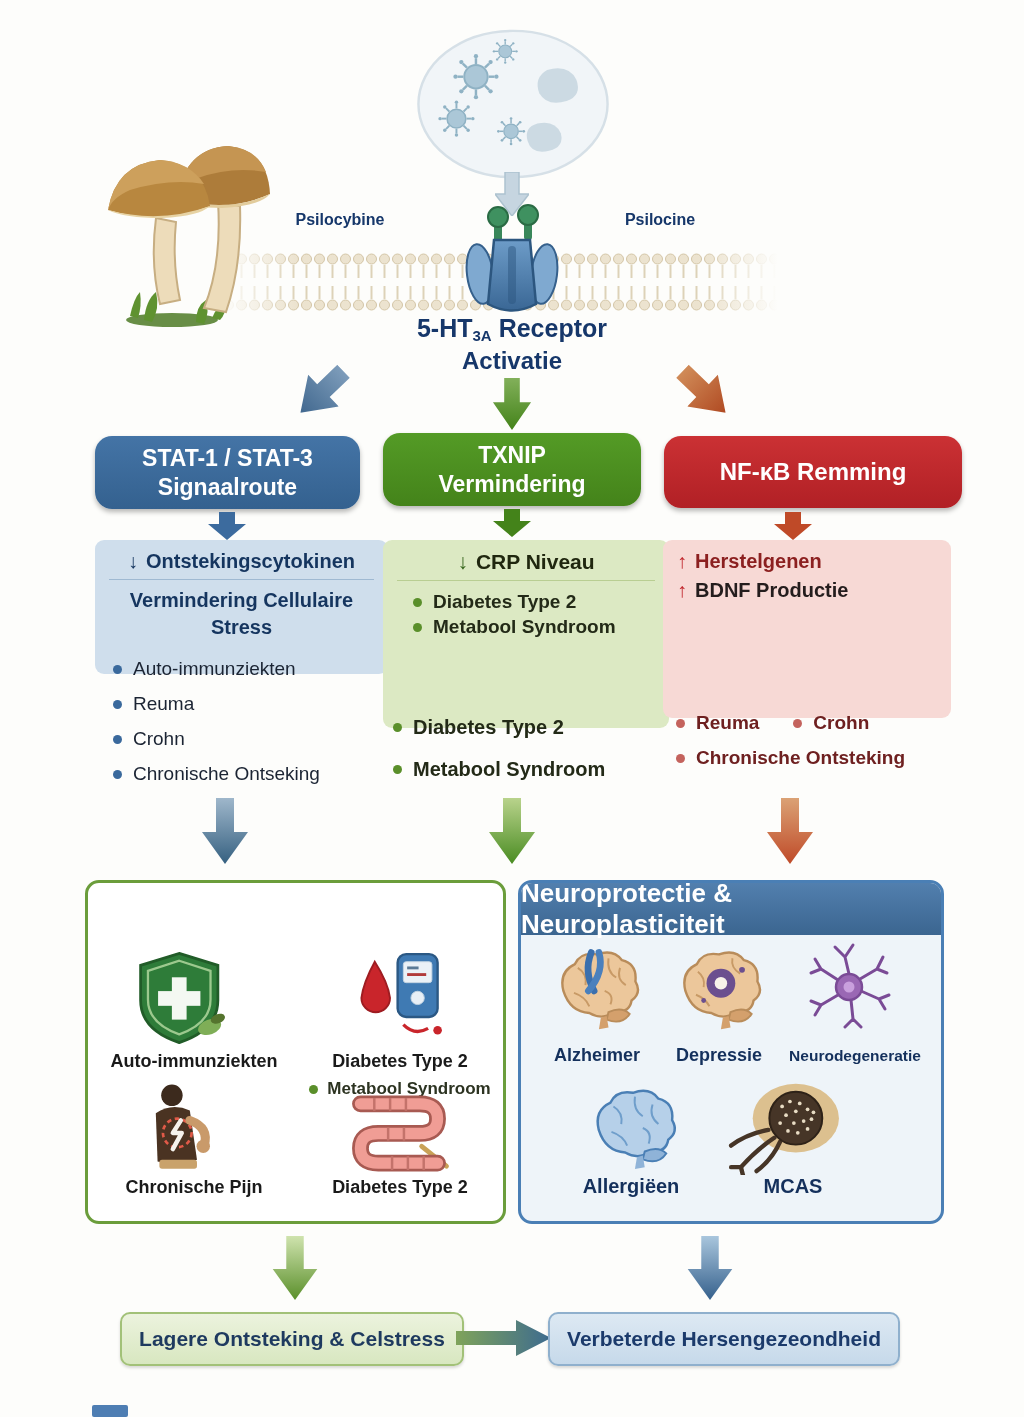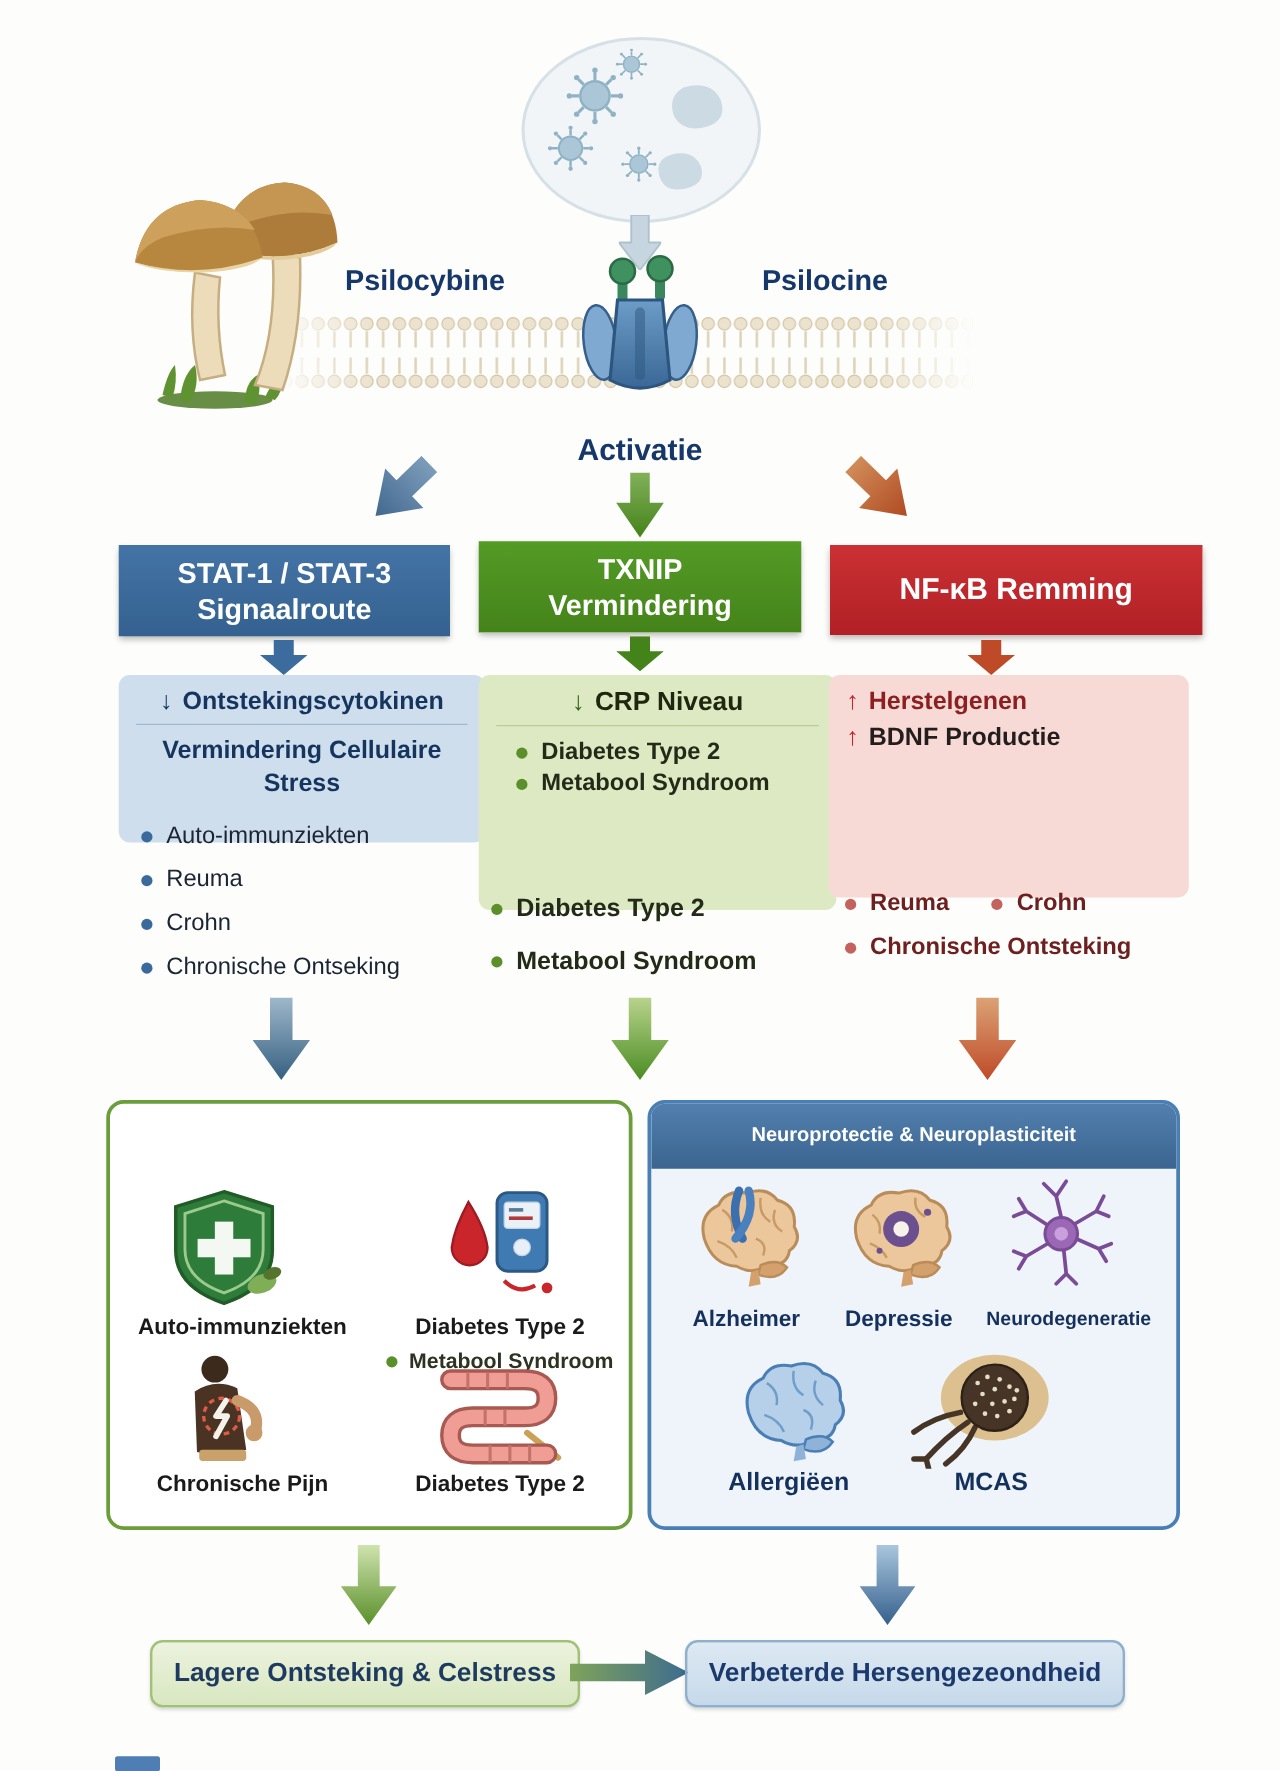--- a/index.html
+++ b/index.html
@@ -1,27 +1,27 @@
 <!DOCTYPE html>
 <html><head>
 <meta charset="utf-8">
 <style>
   html,body{margin:0;padding:0}
   body{background:#ffffff;font-family:"Liberation Sans",sans-serif}
   #canvas{position:relative;width:1024px;height:1417px;background:#fdfdfb;overflow:hidden}
   .abs{position:absolute}
   .b{font-weight:bold}
   .ctr{text-align:center}
-  .top-label{font-size:23px;font-weight:bold;color:#16376a}
+  .top-label{font-size:16px;font-weight:bold;color:#16376a}
   .receptor-title{font-size:25px;font-weight:bold;color:#16376a;text-align:center}
   .receptor-title sub{font-size:15px;vertical-align:-4px}
   .receptor-sub{font-size:24px;font-weight:bold;color:#16376a;text-align:center}
 
   .hdr-box{position:absolute;display:flex;flex-direction:column;justify-content:center;align-items:center;
-    color:#fff;font-weight:bold;border-radius:0;text-align:center;line-height:1.22;
+    color:#fff;font-weight:bold;border-radius:17px;text-align:center;line-height:1.22;
     box-shadow:0 3px 5px rgba(0,0,0,.28)}
   .hdr-blue{background:linear-gradient(180deg,#4474a6,#34618f);font-size:23px}
   .hdr-green{background:linear-gradient(180deg,#549b26,#44831a);font-size:23px}
   .hdr-red{background:linear-gradient(180deg,#cb3134,#b12025);font-size:24px}
 
   .panel{position:absolute;border-radius:9px;padding:10px 14px}
   .blue-panel{background:#cfdeec}
   .green-panel{background:#dce9c3}
   .pink-panel{background:#f7d9d5}
   .prow{display:flex;align-items:center;justify-content:center;gap:8px;font-weight:bold}
@@ -40,21 +40,21 @@
   .bitem{display:flex;align-items:center;gap:11px;margin-bottom:13px}
   .blist-blue .bitem span.txt{color:#1b2433;font-size:19px}
   .blist-green .bitem span.txt{color:#232a17;font-size:20px;font-weight:bold}
   .blist-red .bitem span.txt{color:#6e2020;font-size:19px;font-weight:bold}
 
   .outcome{position:absolute;border-radius:14px;overflow:hidden}
   .outcome-left{background:#ffffff;border:3px solid #6b9d3b}
   .outcome-right{background:#eef4f9;border:3px solid #4a7fb5}
   .outcome-header{display:flex;align-items:center;justify-content:center;color:#fff;font-weight:bold}
   .oh-green{height:56px;background:linear-gradient(180deg,#74a938,#558324);font-size:27px}
-  .oh-blue{height:52px;background:linear-gradient(180deg,#527fae,#3b6590);font-size:16px}
+  .oh-blue{height:52px;background:linear-gradient(180deg,#527fae,#3b6590);font-size:26px}
   .icon-label{position:absolute;text-align:center;font-weight:bold}
   .il-dark{color:#1a1a1a;font-size:18px}
   .il-navy{color:#14305c;font-size:18px}
   .il-navy-lg{color:#14305c;font-size:20px}
   .il-navy-sm{color:#14305c;font-size:15.5px}
   .subrow{position:absolute;display:flex;align-items:center;justify-content:center;gap:9px;
     font-weight:bold;font-size:17px;color:#2c3321}
 
   .pill{position:absolute;display:flex;align-items:center;justify-content:center;
     font-weight:bold;font-size:21px;border-radius:10px;box-shadow:0 2px 3px rgba(0,0,0,.15)}
@@ -150,20 +150,24 @@
     <rect x="42" y="18" width="8" height="20" rx="3" fill="#39875a"></rect>
     <rect x="72" y="16" width="8" height="20" rx="3" fill="#39875a"></rect>
     <circle cx="46" cy="13" r="10" fill="#3f9160" stroke="#2a6b44" stroke-width="2"></circle>
     <circle cx="76" cy="11" r="10" fill="#3f9160" stroke="#2a6b44" stroke-width="2"></circle>
     <ellipse cx="28" cy="70" rx="13" ry="30" fill="#7fa9d0" stroke="#35608c" stroke-width="2" transform="rotate(-7 28 70)"></ellipse>
     <ellipse cx="92" cy="70" rx="13" ry="30" fill="#7fa9d0" stroke="#35608c" stroke-width="2" transform="rotate(7 92 70)"></ellipse>
     <path d="M42 36 L78 36 L84 100 Q60 113 36 100 Z" fill="url(#recg)" stroke="#2c567f" stroke-width="2.5"></path>
     <rect x="56" y="42" width="8" height="58" rx="4" fill="#2c567f" opacity="0.5"></rect>
   </svg>
 
+  <div class="abs receptor-title" style="left:362px;top:314px;width:300px">
+    <span>5-HT</span><sub>3A</sub>
+    <span>Receptor</span>
+  </div>
   <div class="abs receptor-sub" style="left:362px;top:347px;width:300px">Activatie</div>
 
   <svg class="abs" style="left:300px;top:362px;width:44px;height:60px;transform:rotate(46deg)" viewBox="0 0 44 60">
     <defs>
         <linearGradient id="sgL" x1="0" y1="0" x2="0" y2="1">
       <stop offset="0" stop-color="#7d9cba"></stop>
           <stop offset="1" stop-color="#41688f"></stop>
         </linearGradient>
       </defs>
     <polygon points="13,0 31,0 31,28 44,28 22,60 0,28 13,28" fill="url(#sgL)"></polygon>

